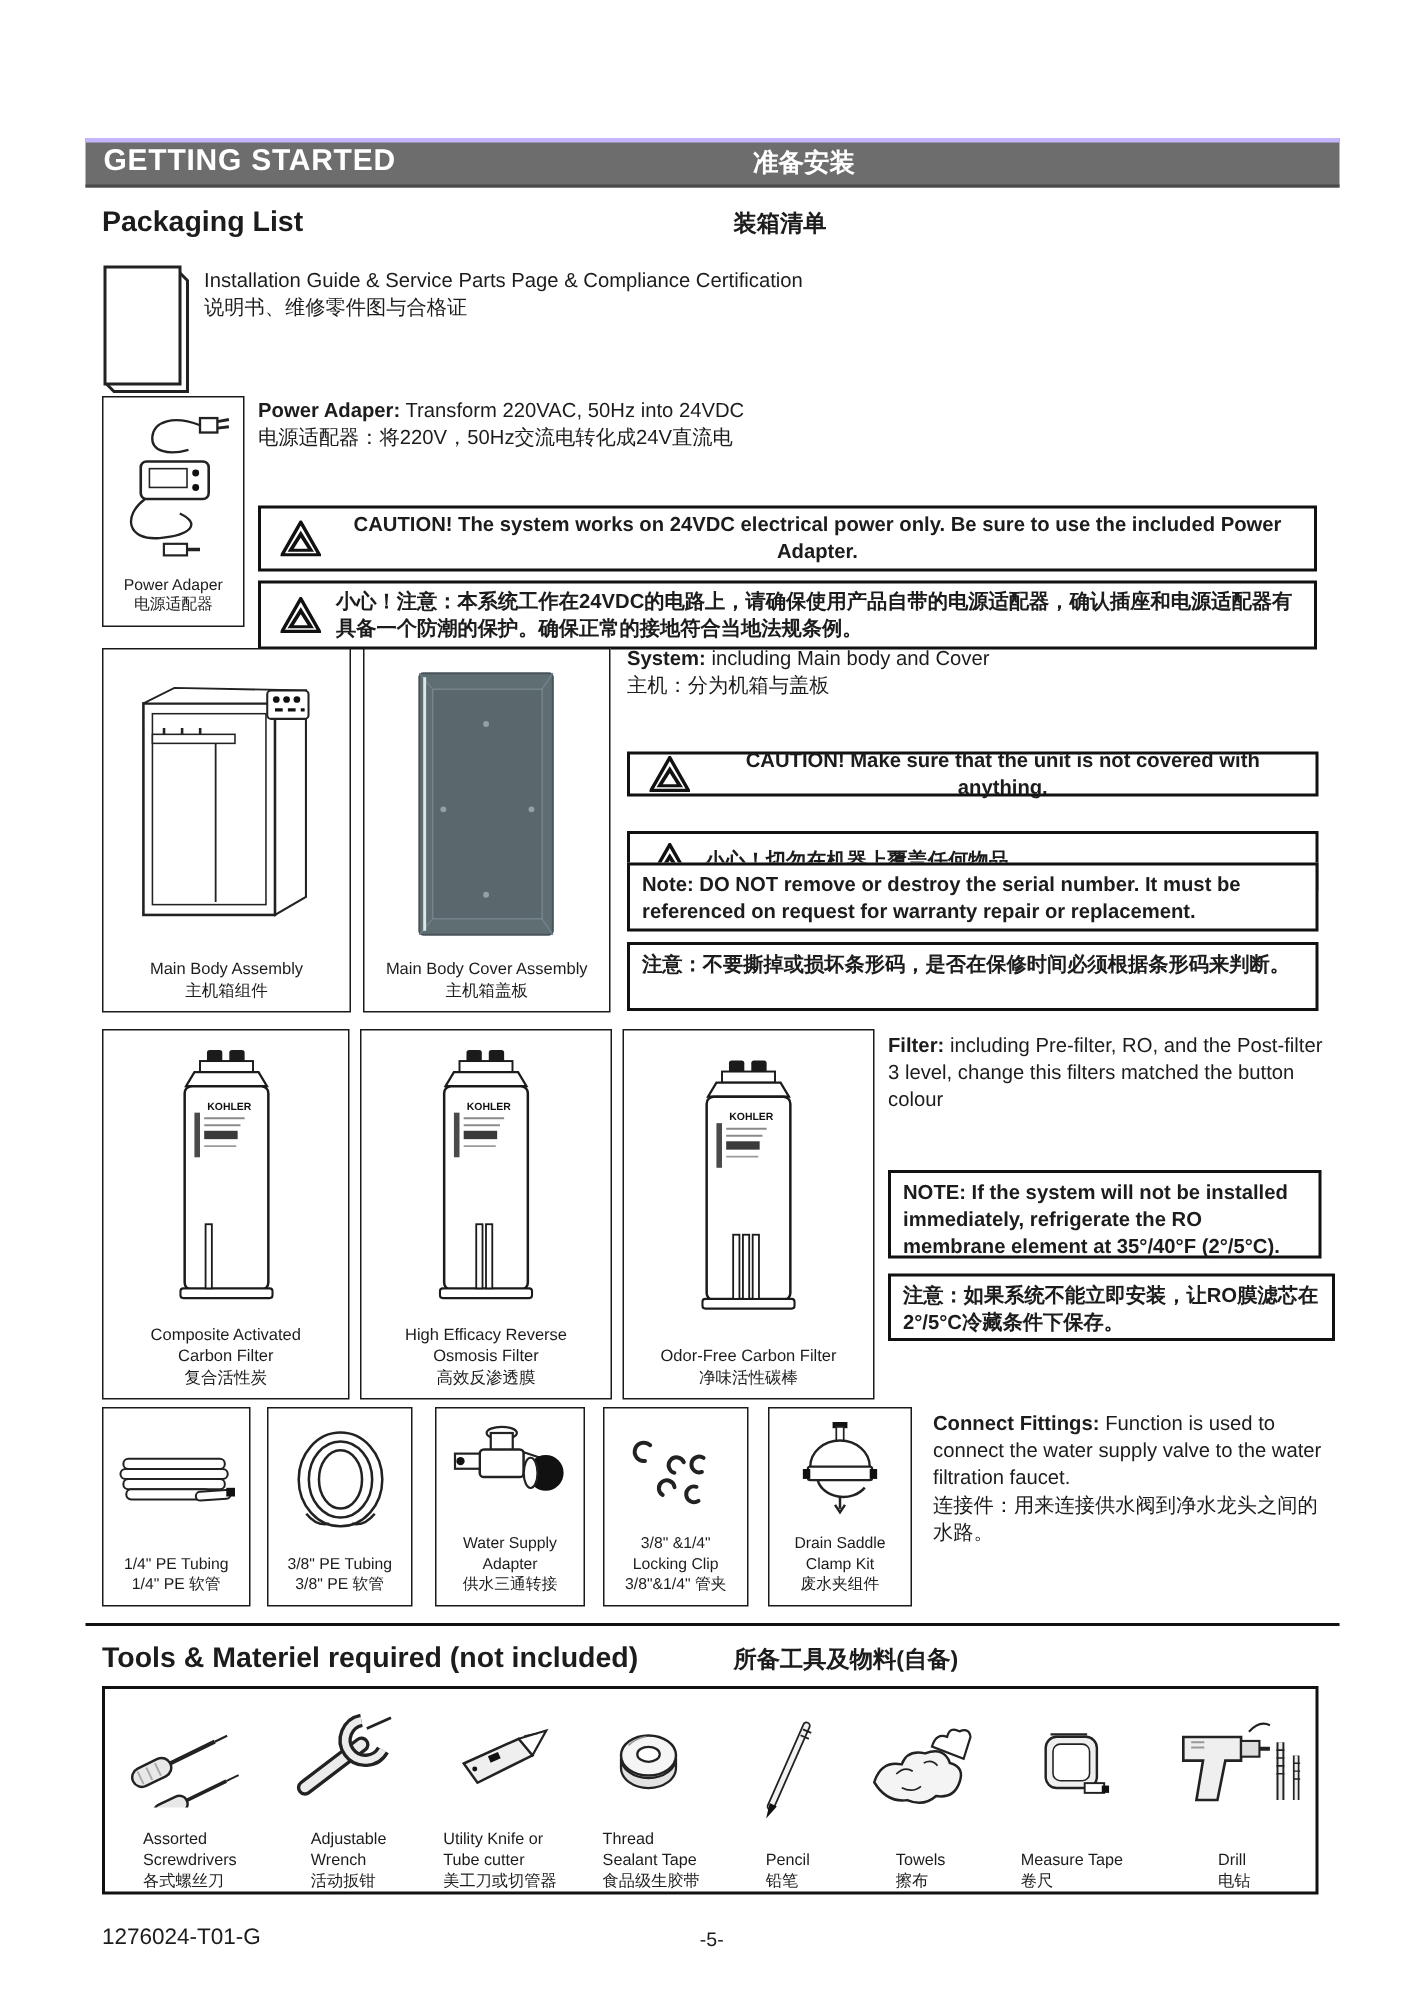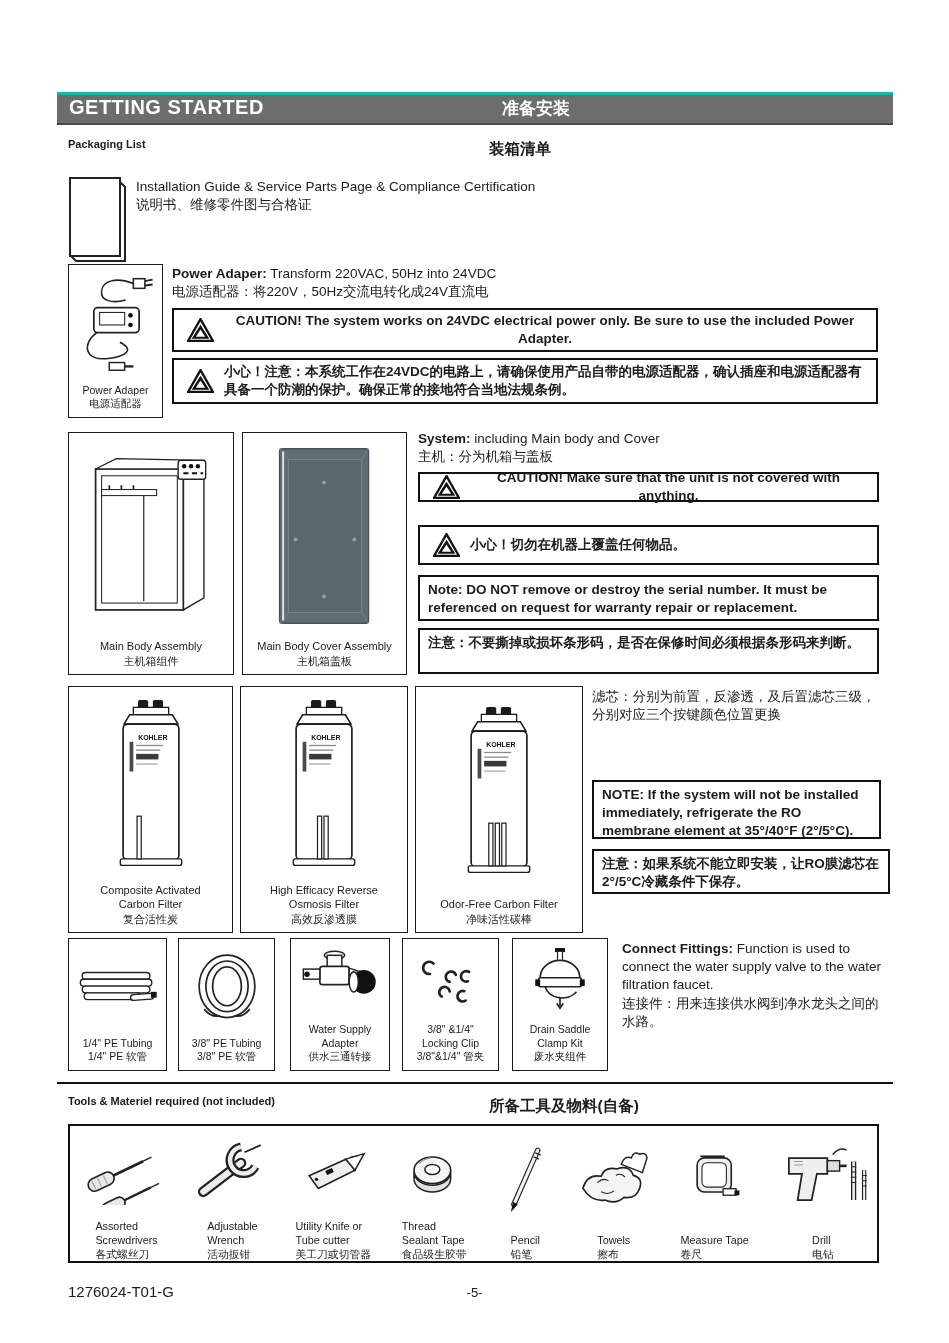--- a/index.html
+++ b/index.html
@@ -3,36 +3,36 @@
 <meta charset="utf-8">
 <style>
   html,body{margin:0;padding:0;background:#fff;}
   .page{position:relative;width:949px;height:1343px;background:#ffffff;
         font-family:"Liberation Sans","DejaVu Sans",sans-serif;color:#1c1c1c;overflow:hidden;}
   .abs{position:absolute;}
   .b{font-weight:bold;margin-top:15px;}
 
   
   .header-bar{left:57px;top:92px;width:836px;height:28px;background:#6d6d6d;
-              border-top:3px solid #14b8a6;border-bottom:2px solid #4a4a4a;}
+              border-top:3px solid #c4b5fd;border-bottom:2px solid #4a4a4a;}
   .header-bar .ht-en{position:absolute;left:12px;top:1px;color:#fff;font-weight:bold;font-size:20px;letter-spacing:.5px;}
   .header-bar .ht-cn{position:absolute;left:433px;top:2px;color:#fff;font-weight:bold;font-size:17px;margin-left:12px;}
 
-  .h2-en{font-size:11px;font-weight:bold;text-align:center;}
+  .h2-en{font-size:19px;font-weight:bold;text-align:center;}
   .h2-cn{font-size:15.5px;font-weight:bold;}
 
   .body-txt{font-size:13.5px;line-height:1.35;}
 
   
   .pbox{border:1.5px solid #1a1a1a;display:flex;flex-direction:column;align-items:center;background:#fff;}
   .pbox .icon-wrap{flex:1;display:flex;align-items:center;justify-content:center;width:100%;}
   .plabel{margin-bottom:6px;text-align:center;font-size:11px;line-height:1.3;white-space:pre-line;}
 
   
-  .warnbox{border:2px solid #111;display:flex;align-items:center;background:#fff;box-sizing:border-box;}
+  .warnbox{border:2px solid #111;display:flex;align-items:center;background:#fff;box-sizing:border-box;margin-top:29px;}
   .warnbox .tri{flex:0 0 auto;margin-left:13px;}
   .warnbox .wtxt{flex:1;text-align:center;font-weight:bold;font-size:13.5px;line-height:1.35;padding:3px 10px;}
   .notebox{border:2px solid #111;background:#fff;box-sizing:border-box;
            font-weight:bold;font-size:13.5px;line-height:1.32;padding:4px 8px;}
 
   .divider{border-top:2px solid #111;height:0;}
 
   
   .tools-box{border:2px solid #111;display:flex;box-sizing:border-box;background:#fff;}
   .tool{flex:1;display:flex;flex-direction:column;align-items:center;height:100%;}
@@ -220,21 +220,21 @@
         <rect x="34" y="126" width="4.5" height="46" fill="#fff" stroke="#1b1b1b" stroke-width="1.3"></rect>
         <rect x="41" y="126" width="4.5" height="46" fill="#fff" stroke="#1b1b1b" stroke-width="1.3"></rect>
         <rect x="48" y="126" width="4.5" height="46" fill="#fff" stroke="#1b1b1b" stroke-width="1.3"></rect>
       </svg>
     </div>
     <div class="plabel">Odor-Free Carbon Filter
 净味活性碳棒</div>
   </div>
 
   <div class="abs body-txt" style="left:592px;top:688px;width:292px">
-    <div>滤芯：分别为前置，反渗透，及后置滤芯三级，分别对应三个按键颜色位置更换</div>
+    <div><span class="b">Filter:</span><span> including Pre-filter, RO, and the Post-filter 3 level, change this filters matched the button colour</span></div>
   </div>
   <div class="abs notebox" style="left:592px;top:780px;width:289px;height:59px">NOTE: If the system will not be installed immediately, refrigerate the RO membrane element at 35°/40°F (2°/5°C).</div>
   <div class="abs notebox" style="left:592px;top:849px;width:298px;height:45px">注意：如果系统不能立即安装，让RO膜滤芯在2°/5°C冷藏条件下保存。</div>
 
   <div class="abs pbox" style="left:68px;top:938px;width:97px;height:131px">
     <div class="icon-wrap">
       <svg width="88" height="58" viewBox="0 0 90 60">
         <rect x="8" y="14" width="70" height="7" rx="3.5" fill="#fff" stroke="#222" stroke-width="1.4"></rect>
         <rect x="6" y="21" width="74" height="7" rx="3.5" fill="#fff" stroke="#222" stroke-width="1.4"></rect>
         <rect x="8" y="28" width="70" height="7" rx="3.5" fill="#fff" stroke="#222" stroke-width="1.4"></rect>

